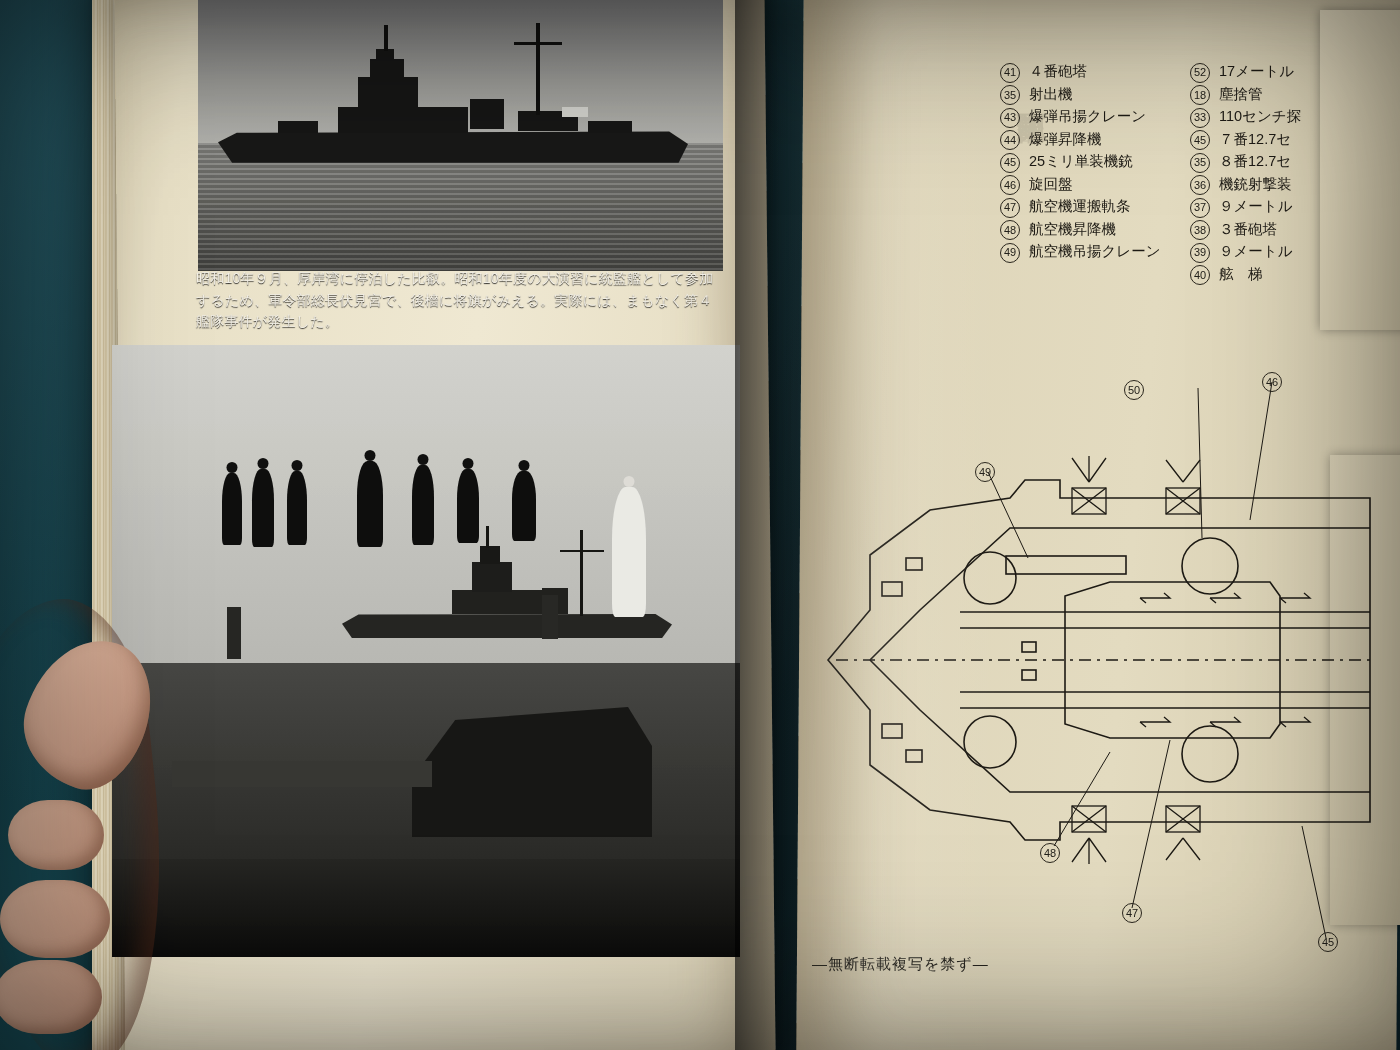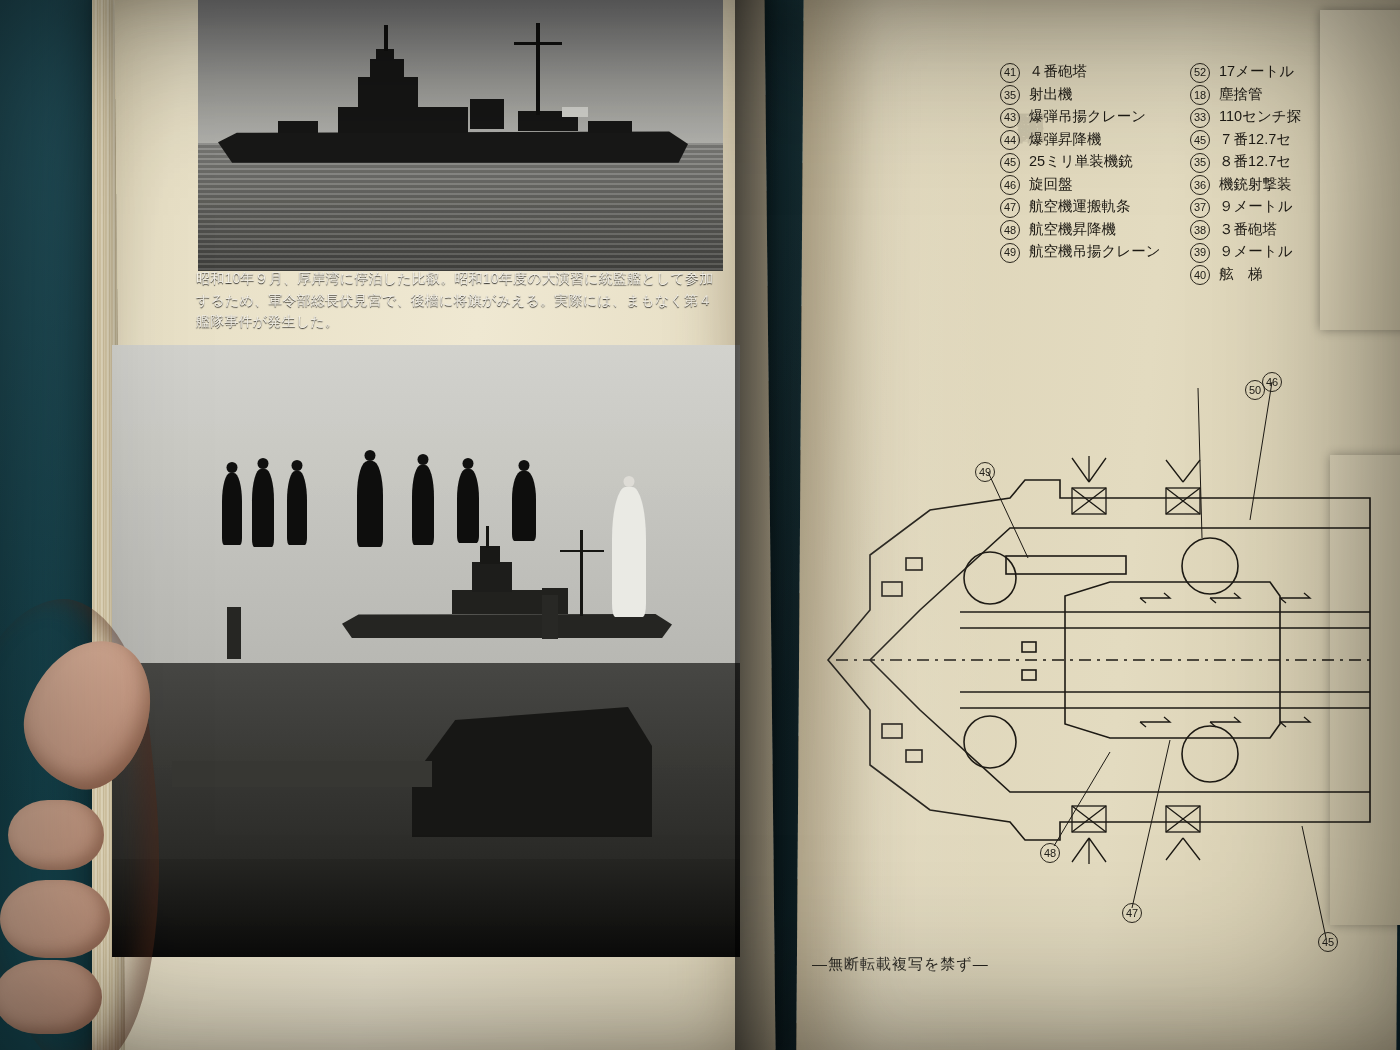--- a/index.html
+++ b/index.html
@@ -347,21 +347,21 @@
         <path d="M388 28 L392 178"></path>
         <path d="M462 22 L440 160"></path>
         <path d="M244 486 L300 392"></path>
         <path d="M322 548 L360 380"></path>
         <path d="M516 578 L492 466"></path>
       </g>
     </svg>
   </div>
 
   <div class="callout" style="left:975px;top:462px"><span class="num">49</span></div>
-  <div class="callout" style="left:1245px;top:380px"><span class="num">50</span></div>
+  <div class="callout" style="left:1124px;top:380px"><span class="num">50</span></div>
   <div class="callout" style="left:1262px;top:372px"><span class="num">46</span></div>
   <div class="callout" style="left:1040px;top:843px"><span class="num">48</span></div>
   <div class="callout" style="left:1122px;top:903px"><span class="num">47</span></div>
   <div class="callout" style="left:1318px;top:932px"><span class="num">45</span></div>
 
   <div class="copyright">―無断転載複写を禁ず―</div>
 
   <div class="hand"></div>
   <div class="thumb"></div>
   <div class="finger" style="left:8px;top:800px"></div>

